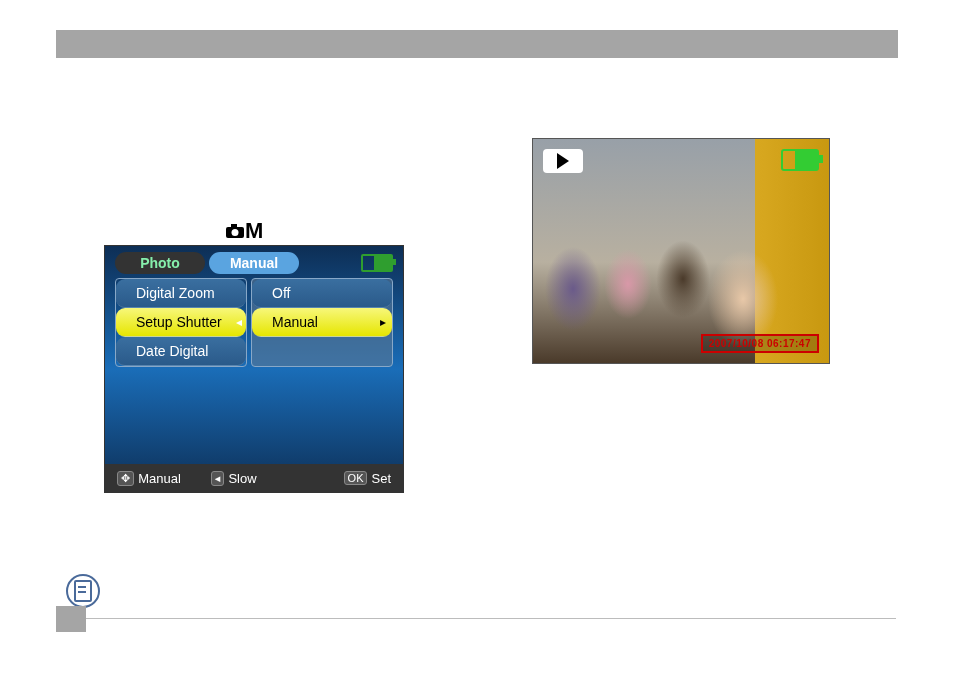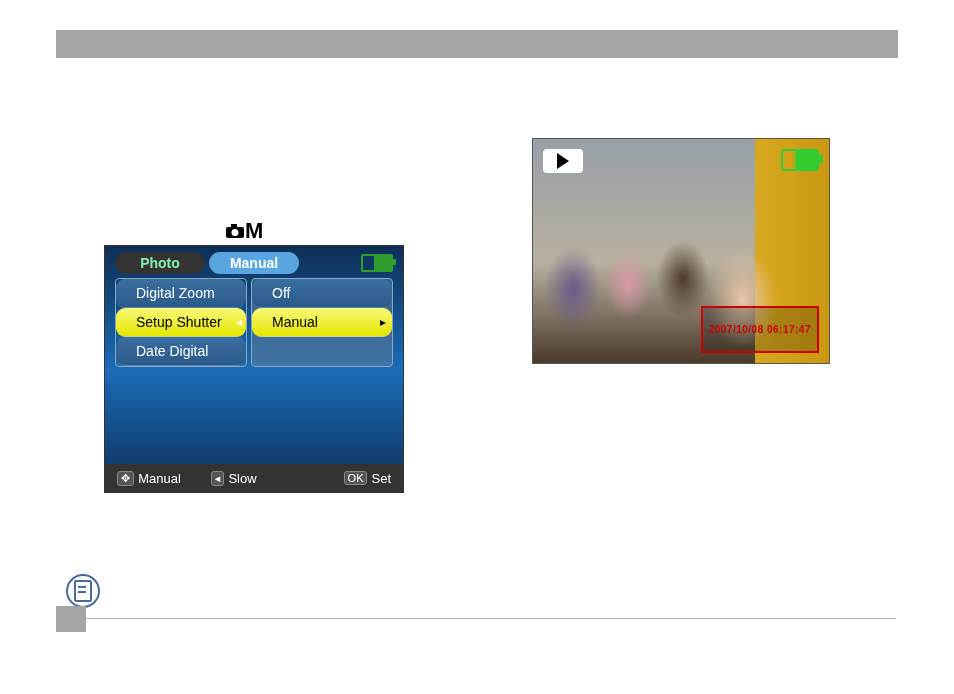--- a/index.html
+++ b/index.html
@@ -201,21 +201,21 @@
     right: -6px; top: 4px;
     width: 4px; height: 8px;
     background: #33cc33;
   }
   .batt-big .fill { background: #33cc33; width: 65%; height: 100%; float: right; }
   .timestamp-box {
     position: absolute;
     right: 10px;
     bottom: 10px;
     border: 2px solid #cc0000;
-    padding: 16px 6px;
+    padding: 2px 6px;
     font-size: 10px;
     color: #cc0000;
     font-weight: bold;
     background: rgba(0,0,0,0.2);
     letter-spacing: 0.5px;
   }
   
   .note-icon {
     position: absolute;
     left: 66px;

